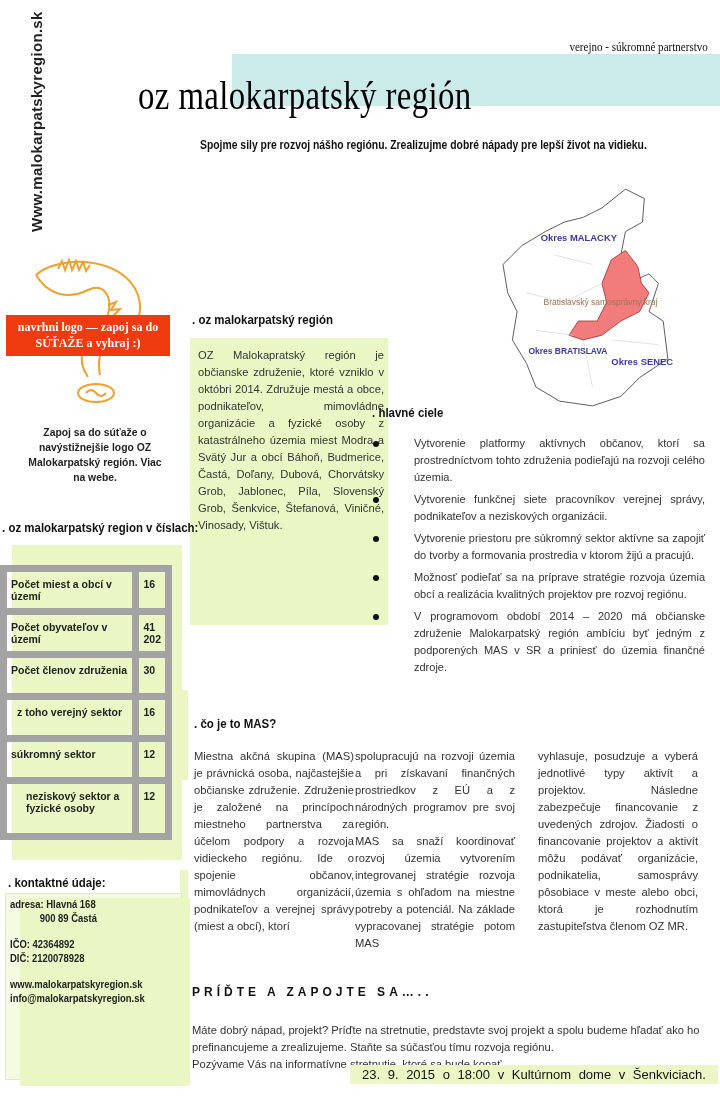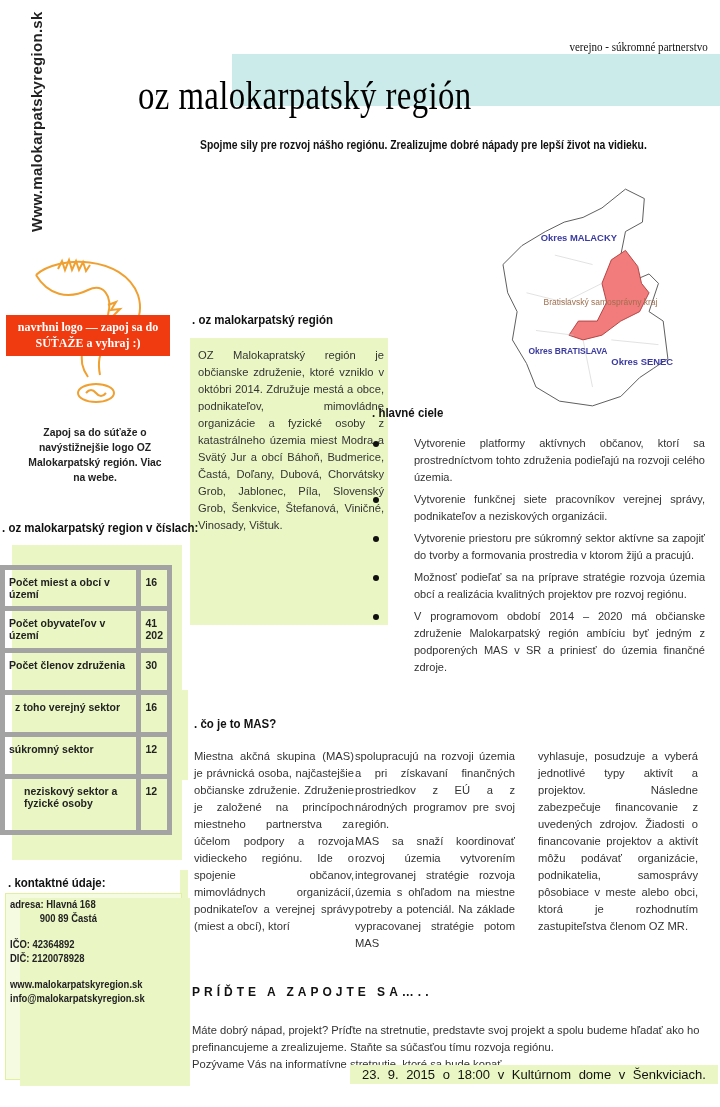--- a/index.html
+++ b/index.html
@@ -17,21 +17,21 @@
   .h-sec { font-size:13.5px; font-weight:bold; color:#111; white-space:nowrap; transform:scaleX(0.85); transform-origin:left; }
   .green { background:#eaf7c4; }
   .about-box { left:190px; top:338px; width:198px; height:287px; }
   .about-text { left:198px; top:347px; width:186px; font-size:11.2px; line-height:17px; text-align:justify; color:#333; }
   .map { left:470px; top:175px; width:245px; height:245px; }
   .goals { left:370px; top:435px; width:335px; }
   .goal { position:relative; padding-left:44px; font-size:11px; line-height:17px; text-align:justify; color:#333; margin-bottom:5px; }
   .goal .bullet { position:absolute; left:3px; top:6px; width:6px; height:6px; border-radius:50%; background:#111; }
   .stats-bg { left:12px; top:545px; width:170px; height:315px; }
   .stats-table { left:0; top:565px; width:172px; border-collapse:collapse; }
-  .stats-table td { border:5px solid #a3a3a3; font-size:10.5px; font-weight:bold; vertical-align:top; padding:6px 4px; color:#222; }
+  .stats-table td { border:7px solid #a3a3a3; font-size:10.5px; font-weight:bold; vertical-align:top; padding:6px 4px; color:#222; }
   .stats-table td.lbl { width:118px; }
   .contact-bg1 { left:5px; top:893px; width:175px; height:185px; border:1px solid #e0f0a0; background:#f5fbe0; }
   .contact-bg2 { left:20px; top:898px; width:170px; height:188px; }
   .contact { left:10px; top:898px; width:170px; font-size:10.5px; font-weight:bold; line-height:13.5px; color:#222; transform:scaleX(0.9); transform-origin:left; }
   .mas-col { top:748px; width:160px; font-size:11.2px; line-height:17px; text-align:justify; color:#333; }
   .join-title { left:192px; top:985px; font-size:12px; font-weight:bold; letter-spacing:4px; color:#111; white-space:nowrap; }
   .join-text { left:192px; top:1014px; width:515px; font-size:11.2px; line-height:17px; color:#333;margin-top:8px; }
   .event { left:350px; top:1065px; padding:2px 12px; font-size:13px; color:#111; background:#eaf7c4; white-space:nowrap; word-spacing:4px; }
   .side-green { left:180px; top:690px; width:8px; height:90px; background:#eaf7c4; }
   .side-green2 { left:180px; top:870px; width:8px; height:80px; background:#eaf7c4; }

